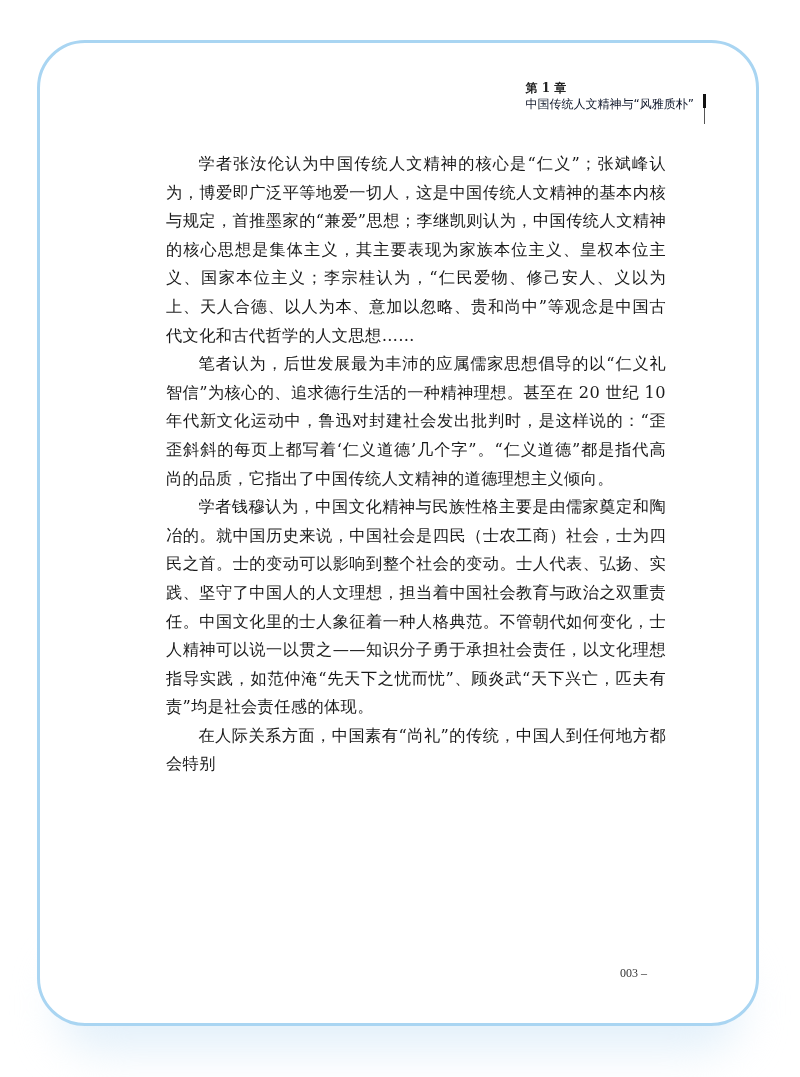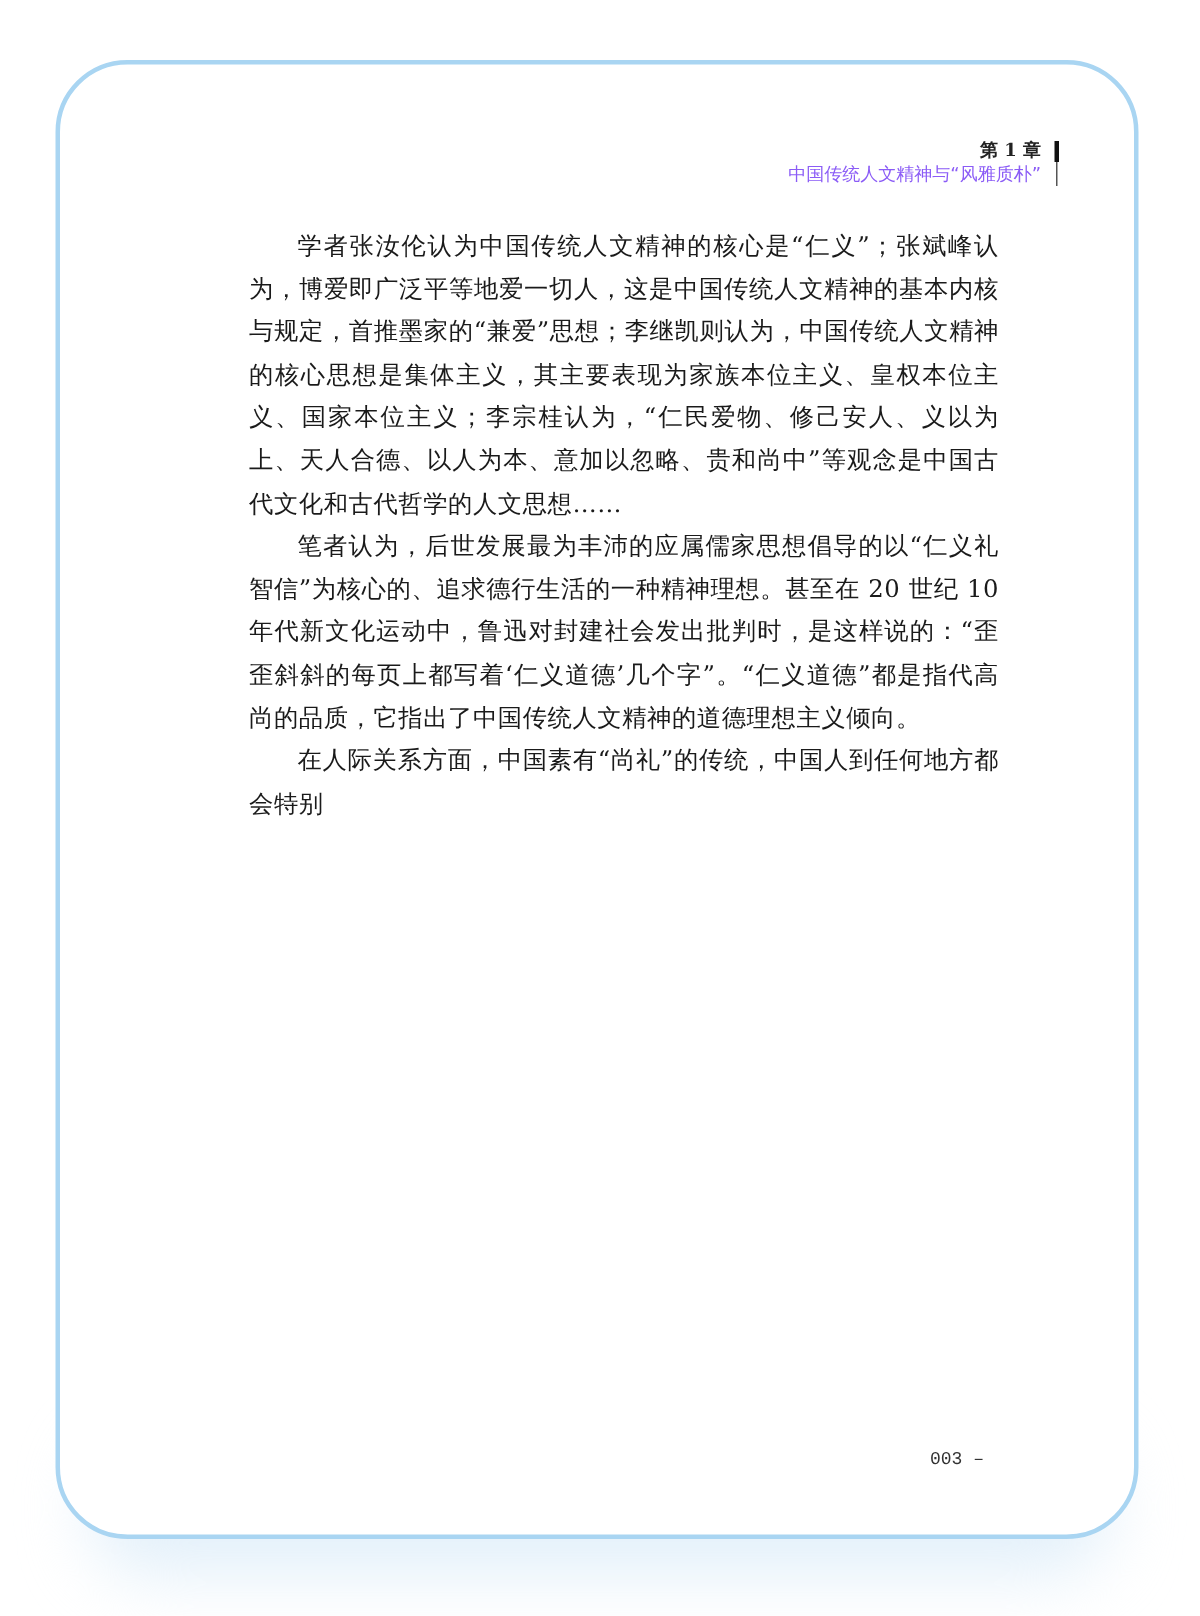--- a/index.html
+++ b/index.html
@@ -11,61 +11,62 @@
   .shadow {
     position: absolute; left: 60px; top: 960px; width: 680px; height: 90px;
     background: #e3f0fa; filter: blur(22px); border-radius: 40px;
   }
   .card {
     position: absolute; left: 37px; top: 40px; width: 722px; height: 986px;
     border: 3px solid #a9d5f2; border-radius: 48px; background: #ffffff;
     box-sizing: border-box;
   }
   .running-head {
-    position: absolute; right: 96px; top: 92px; text-align: right;
+    position: absolute; right: 96px; top: 80px; text-align: left;
   }
   .chapter {
     font-family: "DejaVu Serif", serif; font-weight: bold; font-size: 12px;
     color: #222; line-height: 16px; padding-right: 10px;
   }
   .section-title {
-    font-family: "DejaVu Sans", sans-serif; font-size: 12px; color: #8b5cf6;
+    font-family: "DejaVu Sans", sans-serif; font-size: 12px; color: #0f172a;
     line-height: 16px; padding-right: 10px;
   }
   .head-rule-thick {
     position: absolute; right: 94px; top: 94px; width: 3px; height: 14px; background: #111;
   }
   .head-rule-thin {
     position: absolute; right: 95px; top: 108px; width: 1px; height: 16px; background: #555;
   }
   .body-text {
     position: absolute; left: 166px; top: 150px; width: 500px;
     font-size: 16.2px; line-height: 28.6px; color: #1a1a1a;
     text-align: justify; letter-spacing: 0.4px;
   }
   .body-text p { margin: 0; text-indent: 2em; }
   .body-text p.cont { text-indent: 0; }
   .page-number {
     position: absolute; left: 620px; top: 966px;
-    font-family: Liberation Mono, monospace; font-size: 12px; color: #333;
+    font-family: Liberation Serif, serif; font-size: 12px; color: #333;
   }
 </style>
 </head>
 <body>
 
 <div class="shadow"></div>
 
 <div class="card"></div>
 
 <div class="running-head">
   <div class="chapter">第 1 章</div>
   <div class="section-title">中国传统人文精神与“风雅质朴”</div>
 </div>
 <div class="head-rule-thick"></div>
 <div class="head-rule-thin"></div>
 
 <div class="body-text">
   <p>学者张汝伦认为中国传统人文精神的核心是“仁义”；张斌峰认为，博爱即广泛平等地爱一切人，这是中国传统人文精神的基本内核与规定，首推墨家的“兼爱”思想；李继凯则认为，中国传统人文精神的核心思想是集体主义，其主要表现为家族本位主义、皇权本位主义、国家本位主义；李宗桂认为，“仁民爱物、修己安人、义以为上、天人合德、以人为本、意加以忽略、贵和尚中”等观念是中国古代文化和古代哲学的人文思想……</p>
   <p>笔者认为，后世发展最为丰沛的应属儒家思想倡导的以“仁义礼智信”为核心的、追求德行生活的一种精神理想。甚至在 20 世纪 10 年代新文化运动中，鲁迅对封建社会发出批判时，是这样说的：“歪歪斜斜的每页上都写着‘仁义道德’几个字”。“仁义道德”都是指代高尚的品质，它指出了中国传统人文精神的道德理想主义倾向。</p>
+  <p>学者钱穆认为，中国文化精神与民族性格主要是由儒家奠定和陶冶的。就中国历史来说，中国社会是四民（士农工商）社会，士为四民之首。士的变动可以影响到整个社会的变动。士人代表、弘扬、实践、坚守了中国人的人文理想，担当着中国社会教育与政治之双重责任。中国文化里的士人象征着一种人格典范。不管朝代如何变化，士人精神可以说一以贯之——知识分子勇于承担社会责任，以文化理想指导实践，如范仲淹“先天下之忧而忧”、顾炎武“天下兴亡，匹夫有责”均是社会责任感的体现。</p>
   <p>在人际关系方面，中国素有“尚礼”的传统，中国人到任何地方都会特别</p>
 </div>
 
 <div class="page-number">003 –</div>
 
 </body></html>

